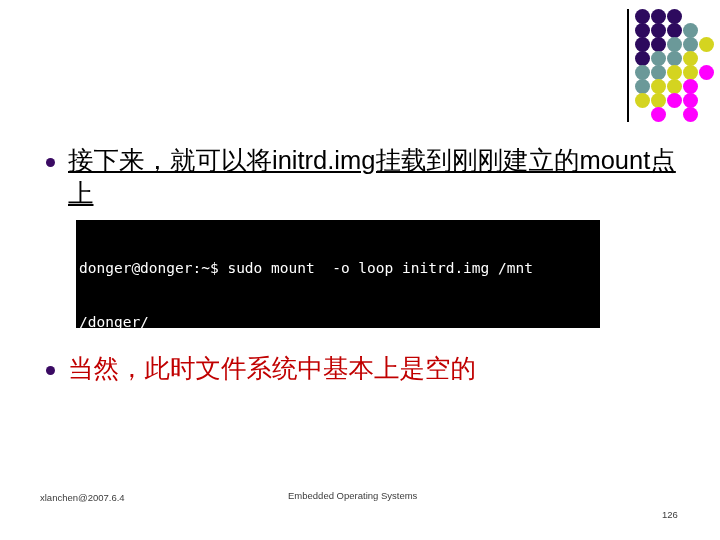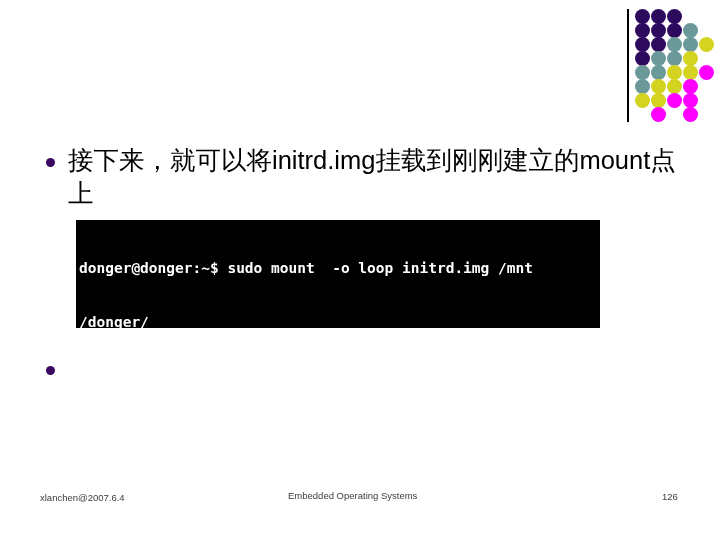--- a/index.html
+++ b/index.html
@@ -74,20 +74,21 @@
   .bullet-text {
     font-size: 25.5px;
     line-height: 33px;
     letter-spacing: 0px;
   }
 
   #bullet1 {
     left: 42px;
     top: 144px;
     width: 640px;
+    text-decoration: underline;
   }
   #bullet1 .bullet-text {
     color: #000000;
     width: 610px;
   }
 
   #bullet2 {
     left: 42px;
     top: 352px;
     width: 620px;
@@ -133,21 +134,21 @@
     top: 2px;
   }
   #footer-center {
     position: absolute;
     left: 288px;
     top: 0;
   }
   #footer-right {
     position: absolute;
     left: 662px;
-    top: 1px;
+    top: 19px;
   }
 </style>
 </head>
 <body>
 
 <div id="slide">
 
   <div id="deco">
     <div id="deco-rule" style="background: rgb(0, 0, 0);"></div>
     <div id="deco-dots">
@@ -183,30 +184,31 @@
         <div class="deco-dot" style="left: 31px; top: 107px; background: rgb(255, 0, 255);"></div>
         <div class="deco-dot" style="left: 63px; top: 107px; background: rgb(255, 0, 255);"></div>
       </div>
   </div>
 
   <div class="bullet-row" id="bullet1">
     <div class="bullet-mark"></div>
     <div class="bullet-text" style="color: rgb(0, 0, 0);">接下来，就可以将initrd.img挂载到刚刚建立的mount点上</div>
   </div>
 
-  <div id="terminal" style="background: rgb(0, 0, 0); color: rgb(255, 255, 255); font-weight: bold;">
+  <div id="terminal" style="background: rgb(0, 0, 0); color: rgb(255, 255, 255);">
     <div class="term-line"><span>donger@donger:~$ sudo mount  -o loop initrd.img /mnt</span></div>
     <div class="term-line"><span>/donger/</span></div>
     
     
     
   </div>
 
   <div class="bullet-row" id="bullet2">
     <div class="bullet-mark"></div>
+    <div class="bullet-text" style="color: rgb(192, 0, 0);">当然，此时文件系统中基本上是空的</div>
   </div>
 
   <div id="footer">
     <div id="footer-left">xlanchen@2007.6.4</div>
     <div id="footer-center">Embedded Operating Systems</div>
     <div id="footer-right">126</div>
   </div>
 
 </div>
 

